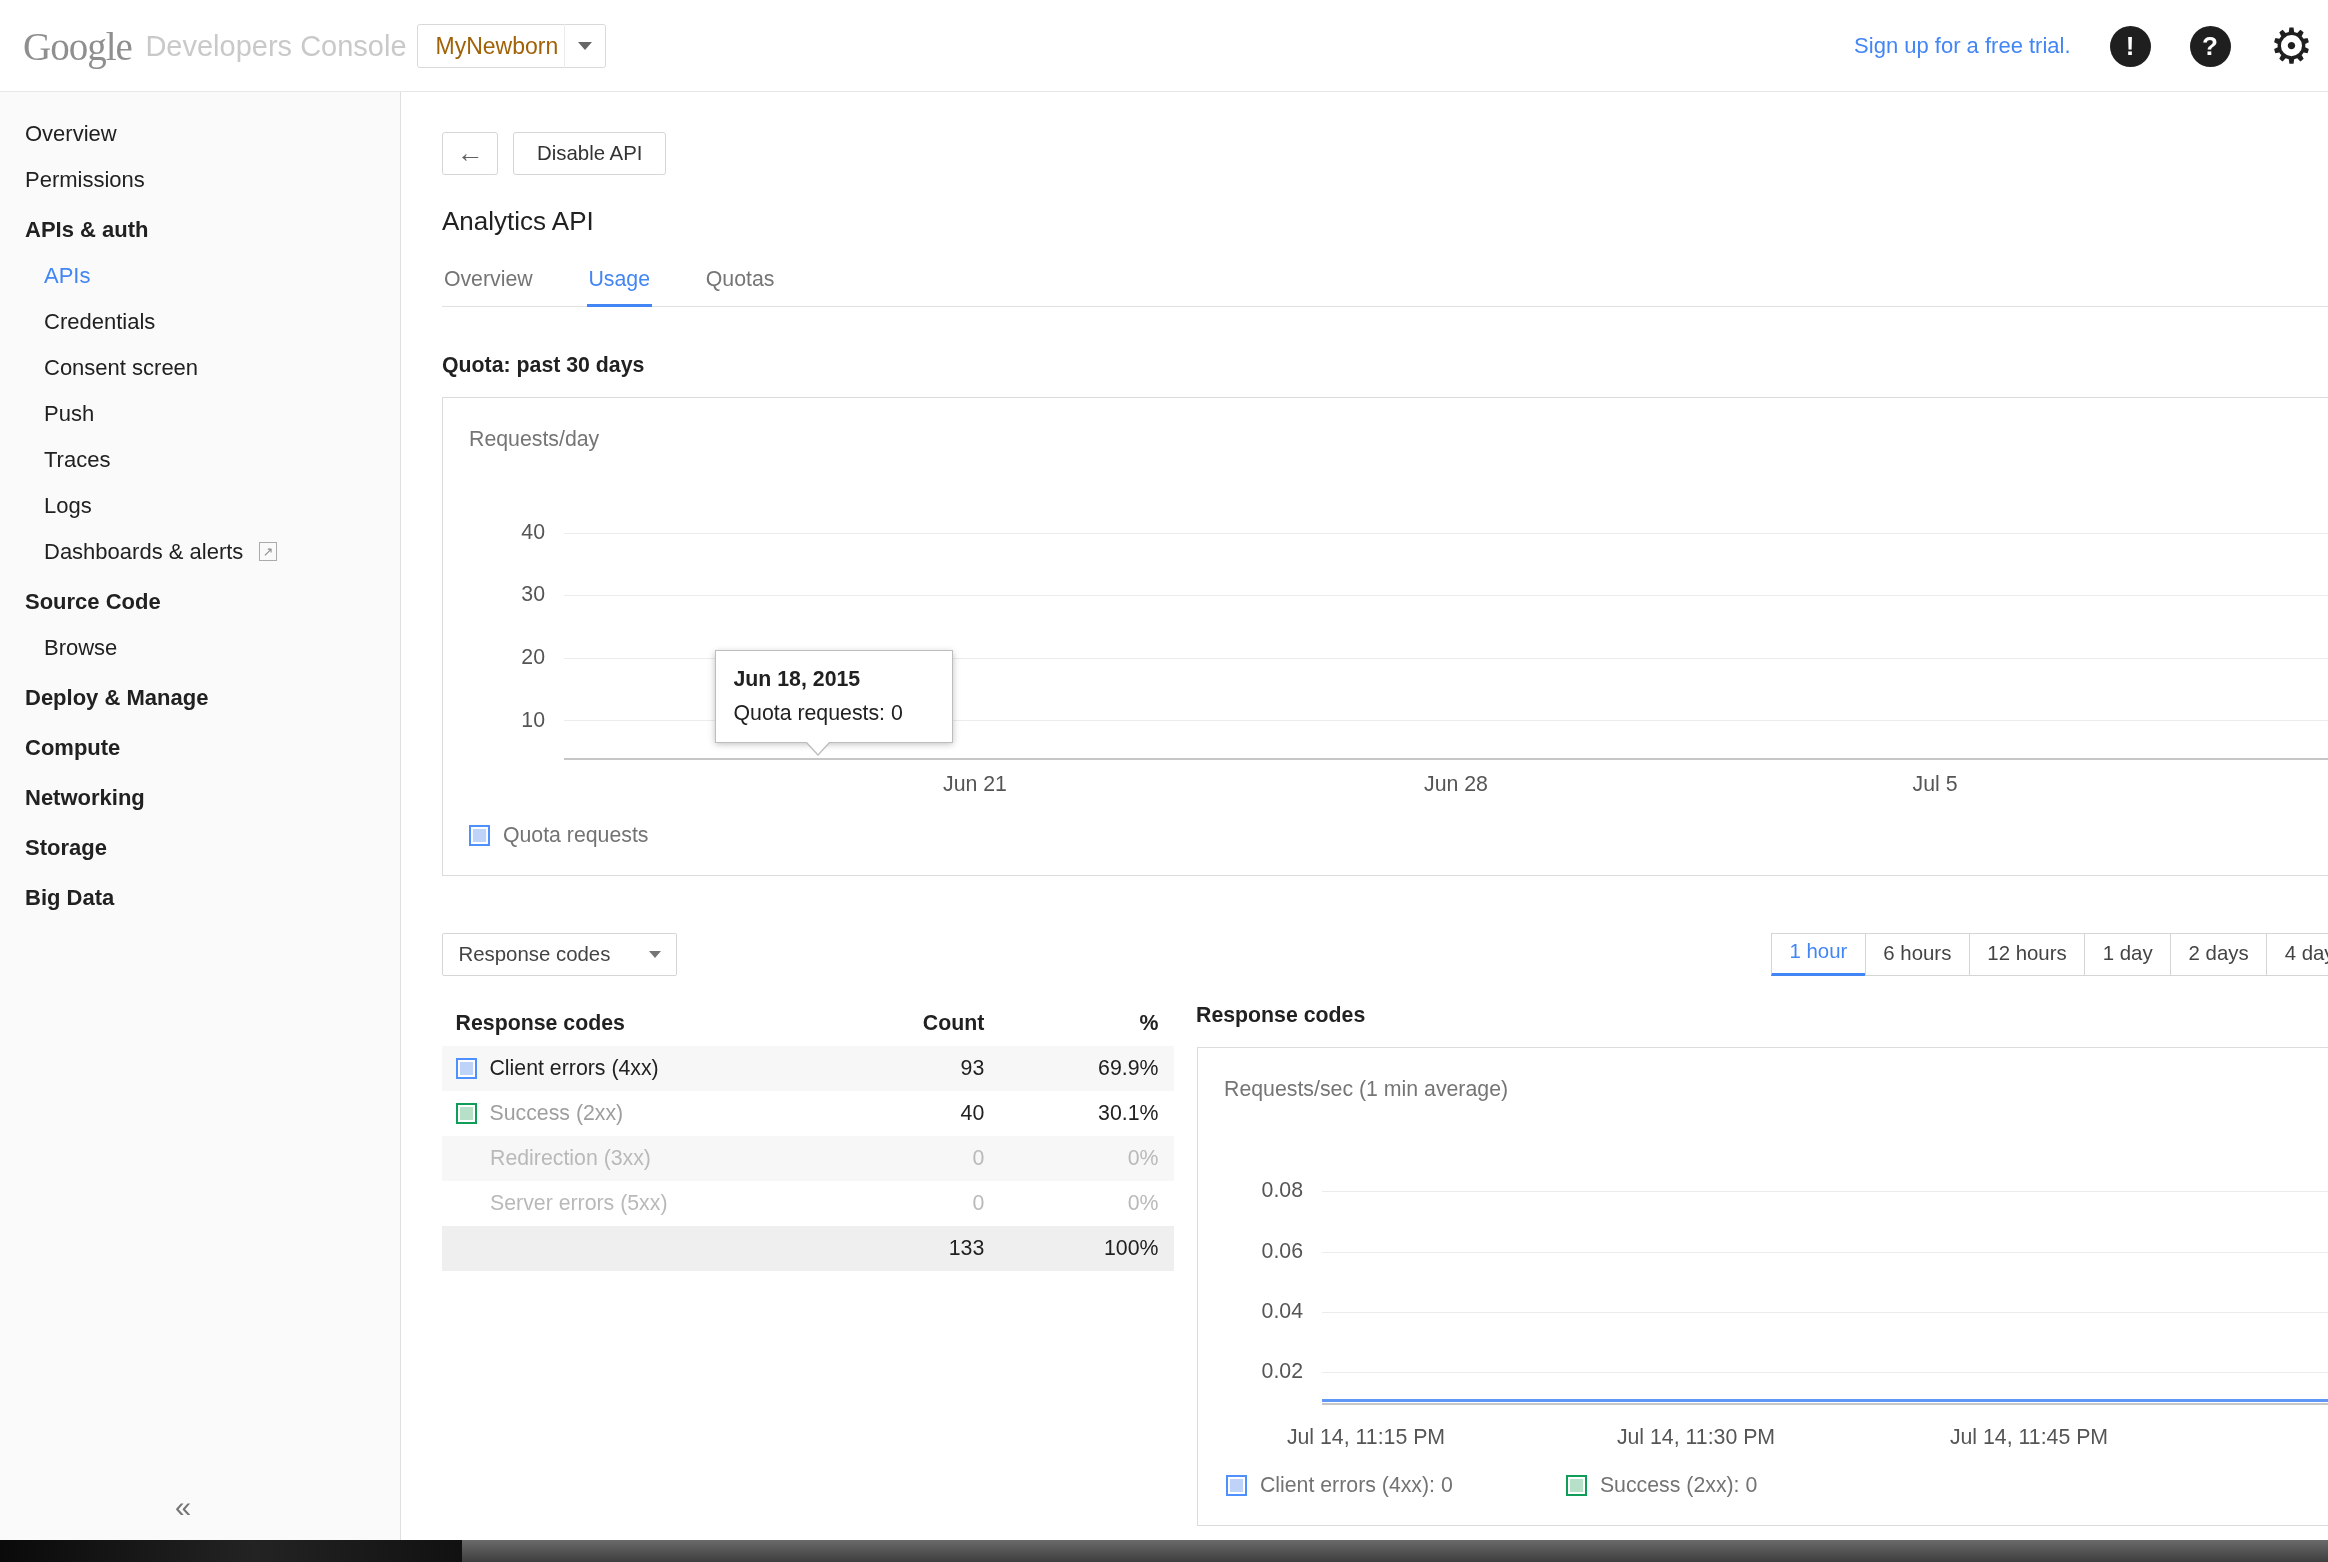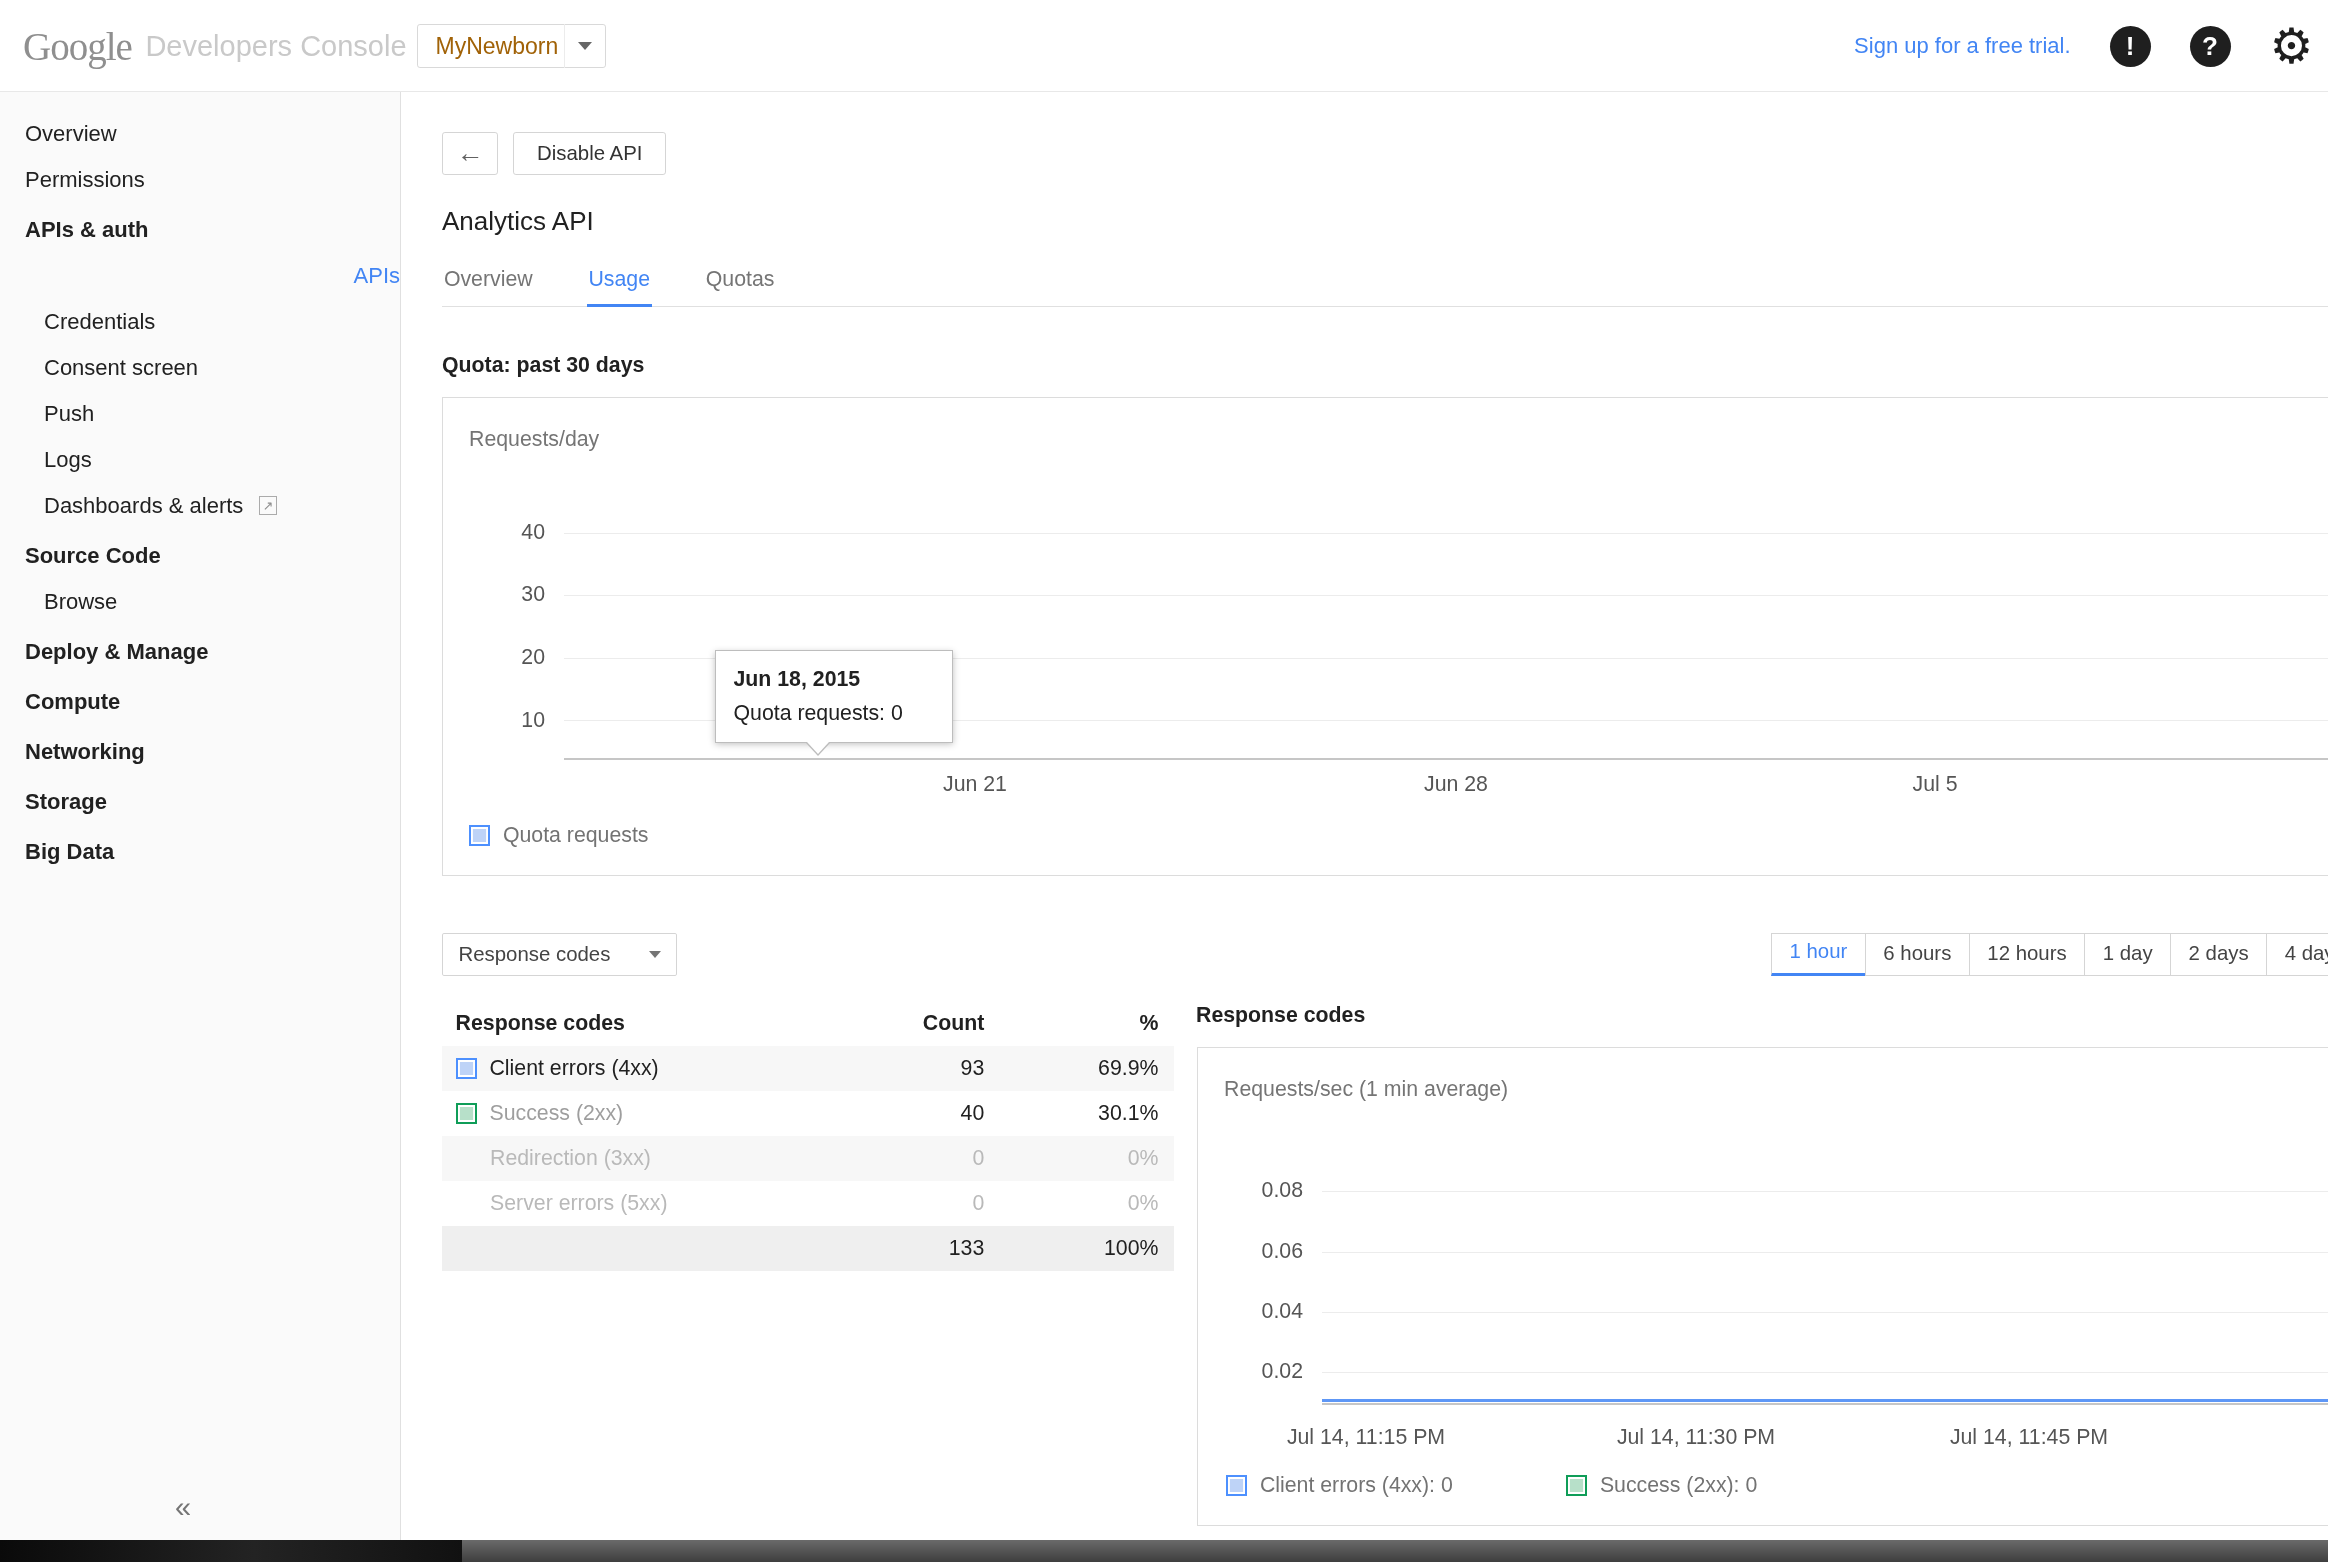--- a/index.html
+++ b/index.html
@@ -27,21 +27,21 @@
            font-weight:bold; font-size:26px; display:flex; align-items:center; justify-content:center; cursor:pointer; }
   .gear { font-size:49px; color:#1f1f1f; line-height:41px; cursor:pointer; }
 
   
   .sidebar { position:absolute; left:0; top:92px; width:401px; height:1448px; background:#fafafa;
              border-right:1px solid #e0e0e0; padding-top:19.4px; z-index:10; }
   .side-item { height:46px; line-height:46px; padding-left:25px; font-size:22px; color:#212121;
                cursor:pointer; white-space:nowrap; }
   .side-item.sub { padding-left:44px; }
   .side-item.section { font-weight:bold; margin-top:3.9px; }
-  .side-item.active { color:#4285f4;text-align:right; }
+  .side-item.active { color:#4285f4; }
   .ext-box { display:inline-flex; align-items:center; justify-content:center; width:18.4px; height:18.4px;
              border:1.9px solid #ababab; margin-left:15.5px; font-size:12.6px; color:#8d8d8d;
              vertical-align:middle; position:relative; top:-1.9px; }
   .collapse { position:absolute; left:175px; top:1399px; font-size:29px; color:#757575; cursor:pointer; }
 
   
   .back-btn { position:absolute; left:442px; top:132px; width:56px; height:43px; border:1px solid #d5d5d5;
               border-radius:2.9px; background:#fff; display:flex; align-items:center; justify-content:center;
               font-size:27px; color:#616161; cursor:pointer; }
   .disable-btn { position:absolute; left:513px; top:132px; height:43px; padding:0 23px; border:1px solid #d5d5d5;
@@ -148,20 +148,21 @@
 </div>
 
 <nav class="sidebar">
   <div class="side-item">Overview</div>
   <div class="side-item">Permissions</div>
   <div class="side-item section">APIs &amp; auth</div>
   <div class="side-item sub active">APIs</div>
   <div class="side-item sub">Credentials</div>
   <div class="side-item sub">Consent screen</div>
   <div class="side-item sub">Push</div>
+  <div class="side-item sub">Traces</div>
   <div class="side-item sub">Logs</div>
   <div class="side-item sub">
     <span>Dashboards &amp; alerts</span><span class="ext-box">↗</span>
   </div>
   <div class="side-item section">Source Code</div>
   <div class="side-item sub">Browse</div>
   <div class="side-item section">Deploy &amp; Manage</div>
   <div class="side-item section">Compute</div>
   <div class="side-item section">Networking</div>
   <div class="side-item section">Storage</div>

